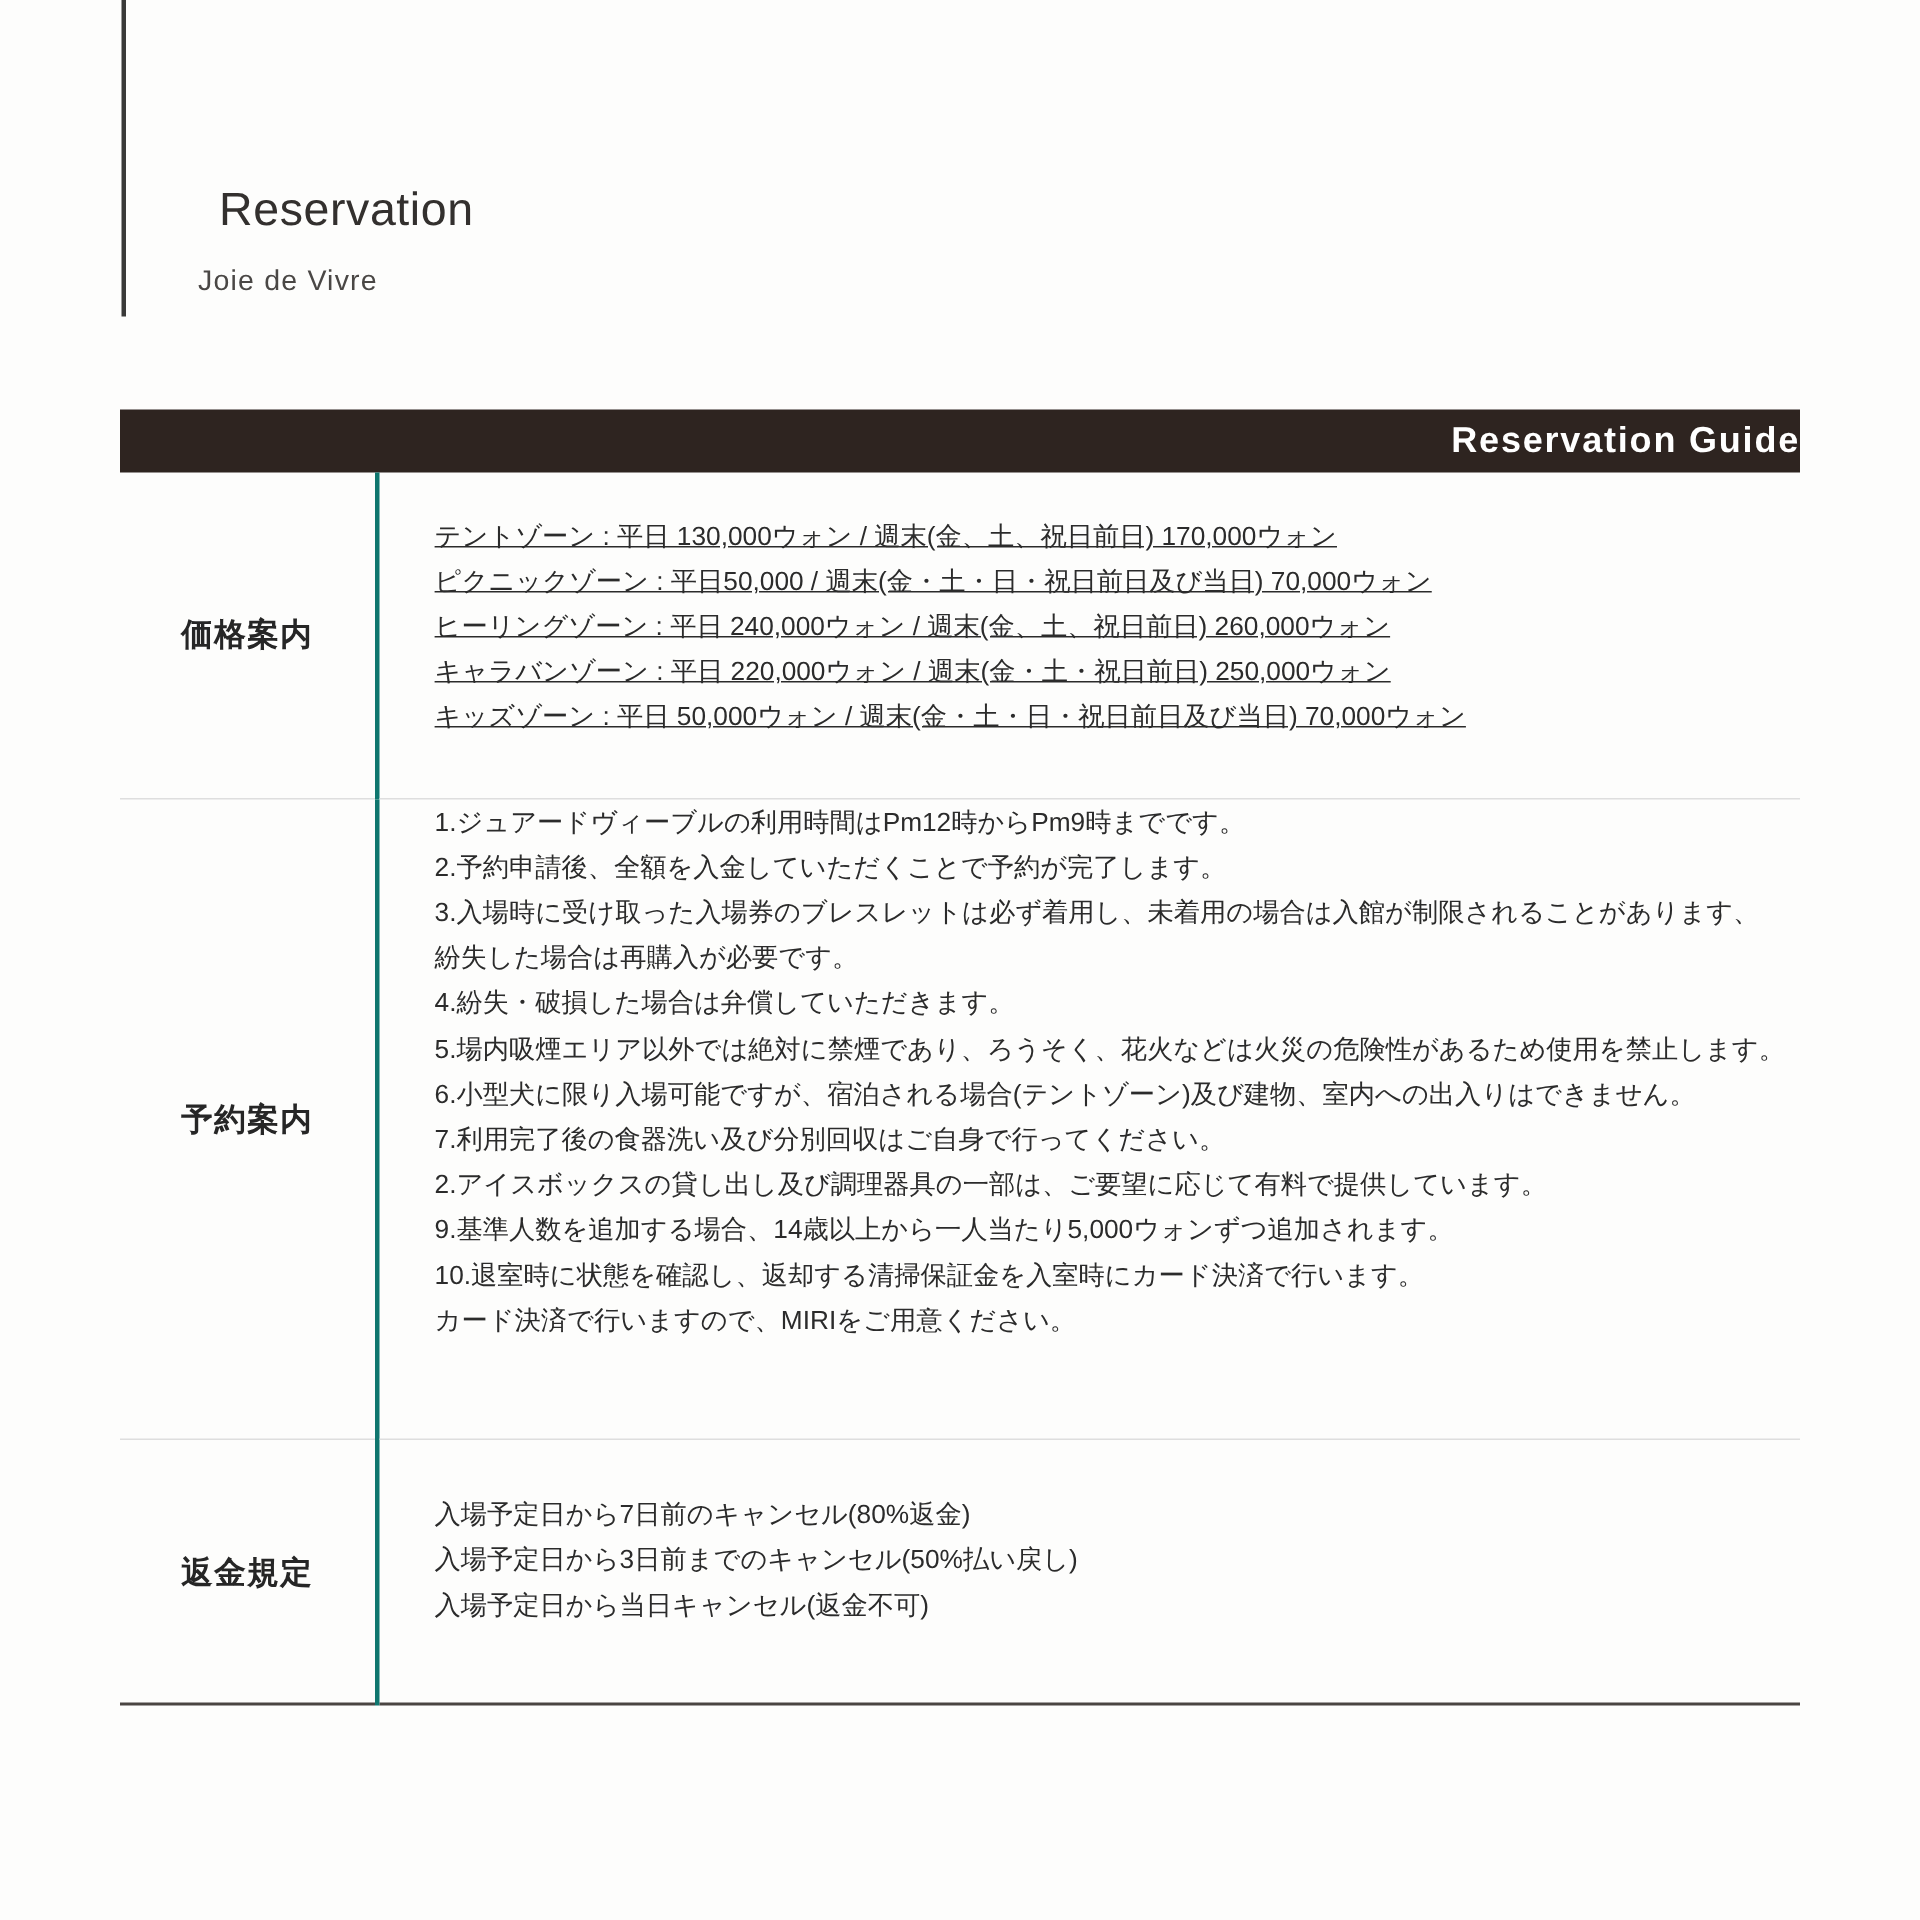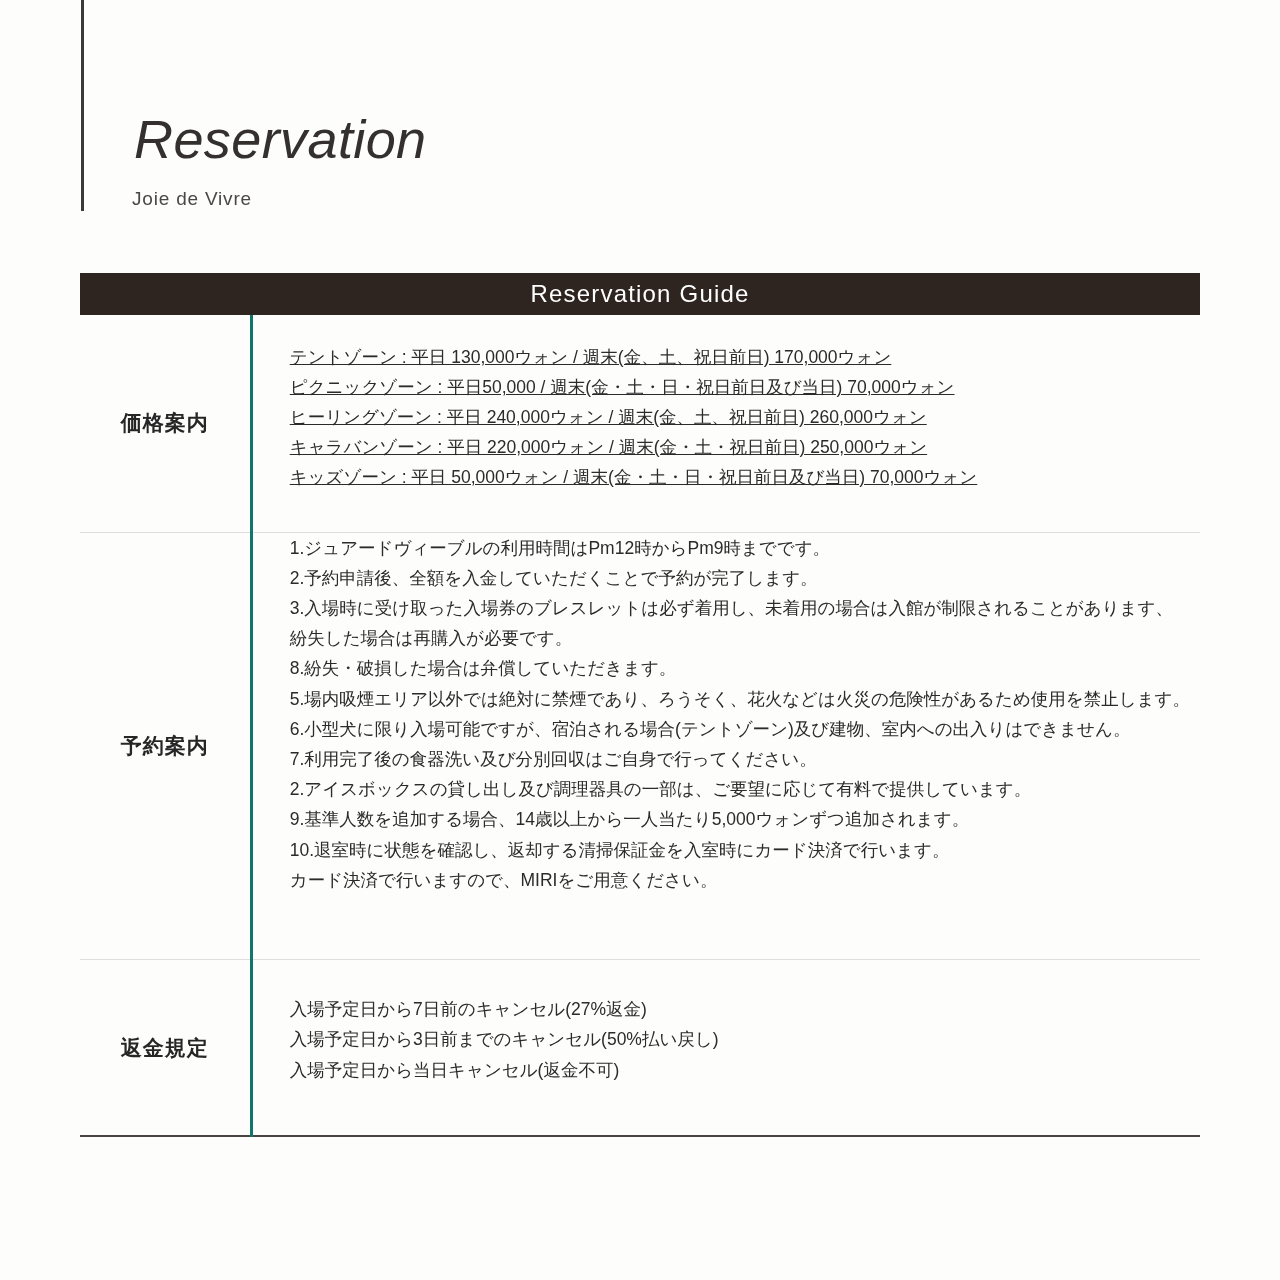--- a/index.html
+++ b/index.html
@@ -29,51 +29,50 @@
     width: 3px;
     height: 211px;
     background: #3a3a38;
   }
   .header-text {
     position: absolute;
     left: 130px;
     top: 108px;
   }
   .page-title {
-    font-size: 54px;
+    font-size: 31px;
     font-weight: 400;
     letter-spacing: 0.4px;
     color: #33302e;
     line-height: 1.0;
-    margin: 4px;
+    margin: 16px;
     white-space: nowrap;
-    font-style: italic;
   }
   .page-subtitle {
     font-size: 19px;
     font-weight: 400;
     color: #4a4745;
     letter-spacing: 0.8px;
     margin: 22px 0 0 2px;
     white-space: nowrap;
   }
 
   
   .guide {
     position: absolute;
     left: 80px;
     top: 273px;
     width: 1120px;
   }
   .guide-banner {
     background: #2e2420;
     color: #ffffff;
-    text-align: center;
+    text-align: right;
     font-size: 24px;
-    font-weight: normal;
+    font-weight: bold;
     letter-spacing: 1.2px;
     height: 42px;
     line-height: 42px;
   }
   .guide-table {
     width: 100%;
     border-collapse: collapse;
     border-bottom: 2px solid #4a4542;
   }
   .guide-table tr + tr > * {
@@ -138,34 +137,34 @@
         </td>
       </tr>
 
       <tr class="row-reserve">
         <td class="row-label">予約案内</td>
         <td class="row-body">
           <div class="line">1.ジュアードヴィーブルの利用時間はPm12時からPm9時までです。</div>
           <div class="line">2.予約申請後、全額を入金していただくことで予約が完了します。</div>
           <div class="line">3.入場時に受け取った入場券のブレスレットは必ず着用し、未着用の場合は入館が制限されることがあります、</div>
           <div class="line">紛失した場合は再購入が必要です。</div>
-          <div class="line">8.紛失・破損した場合は弁償していただきます。</div>
+          <div class="line">4.紛失・破損した場合は弁償していただきます。</div>
           <div class="line">5.場内吸煙エリア以外では絶対に禁煙であり、ろうそく、花火などは火災の危険性があるため使用を禁止します。</div>
           <div class="line">6.小型犬に限り入場可能ですが、宿泊される場合(テントゾーン)及び建物、室内への出入りはできません。</div>
           <div class="line">7.利用完了後の食器洗い及び分別回収はご自身で行ってください。</div>
           <div class="line">2.アイスボックスの貸し出し及び調理器具の一部は、ご要望に応じて有料で提供しています。</div>
           <div class="line">9.基準人数を追加する場合、14歳以上から一人当たり5,000ウォンずつ追加されます。</div>
           <div class="line">10.退室時に状態を確認し、返却する清掃保証金を入室時にカード決済で行います。</div>
           <div class="line">カード決済で行いますので、MIRIをご用意ください。</div>
         </td>
       </tr>
 
       <tr class="row-refund">
         <td class="row-label">返金規定</td>
         <td class="row-body">
-          <div class="line">入場予定日から7日前のキャンセル(27%返金)</div>
+          <div class="line">入場予定日から7日前のキャンセル(80%返金)</div>
           <div class="line">入場予定日から3日前までのキャンセル(50%払い戻し)</div>
           <div class="line">入場予定日から当日キャンセル(返金不可)</div>
         </td>
       </tr>
     </tbody>
   </table>
 </div>
 
 </body></html>

